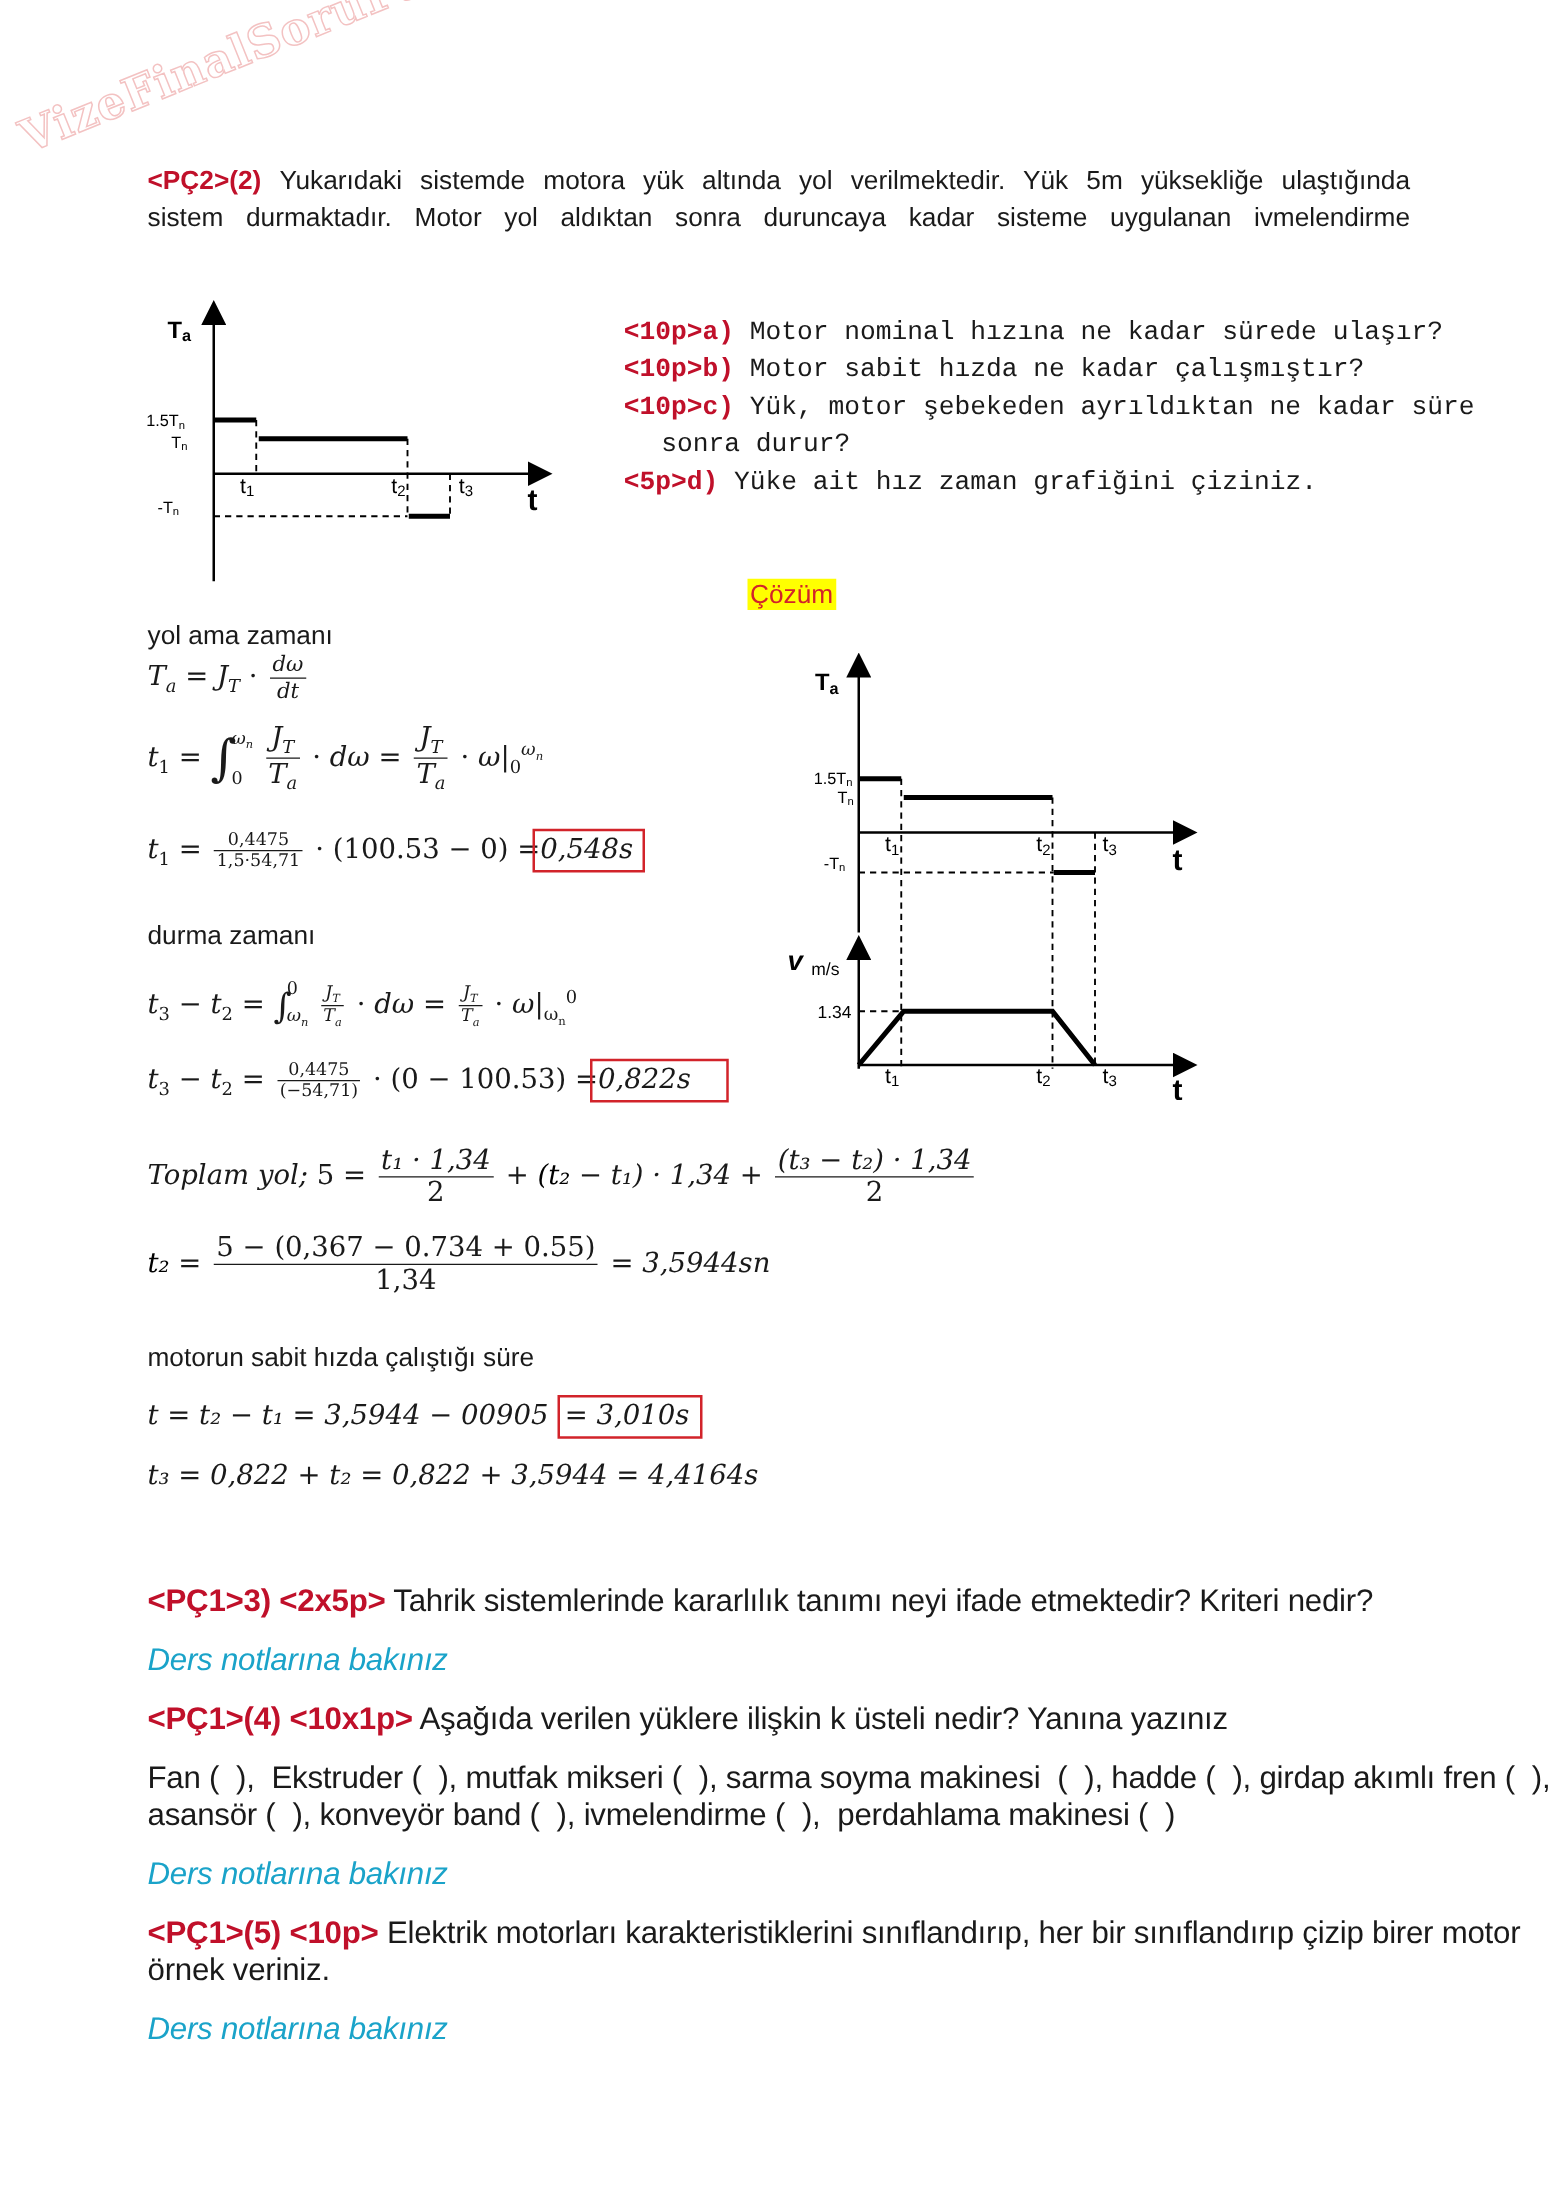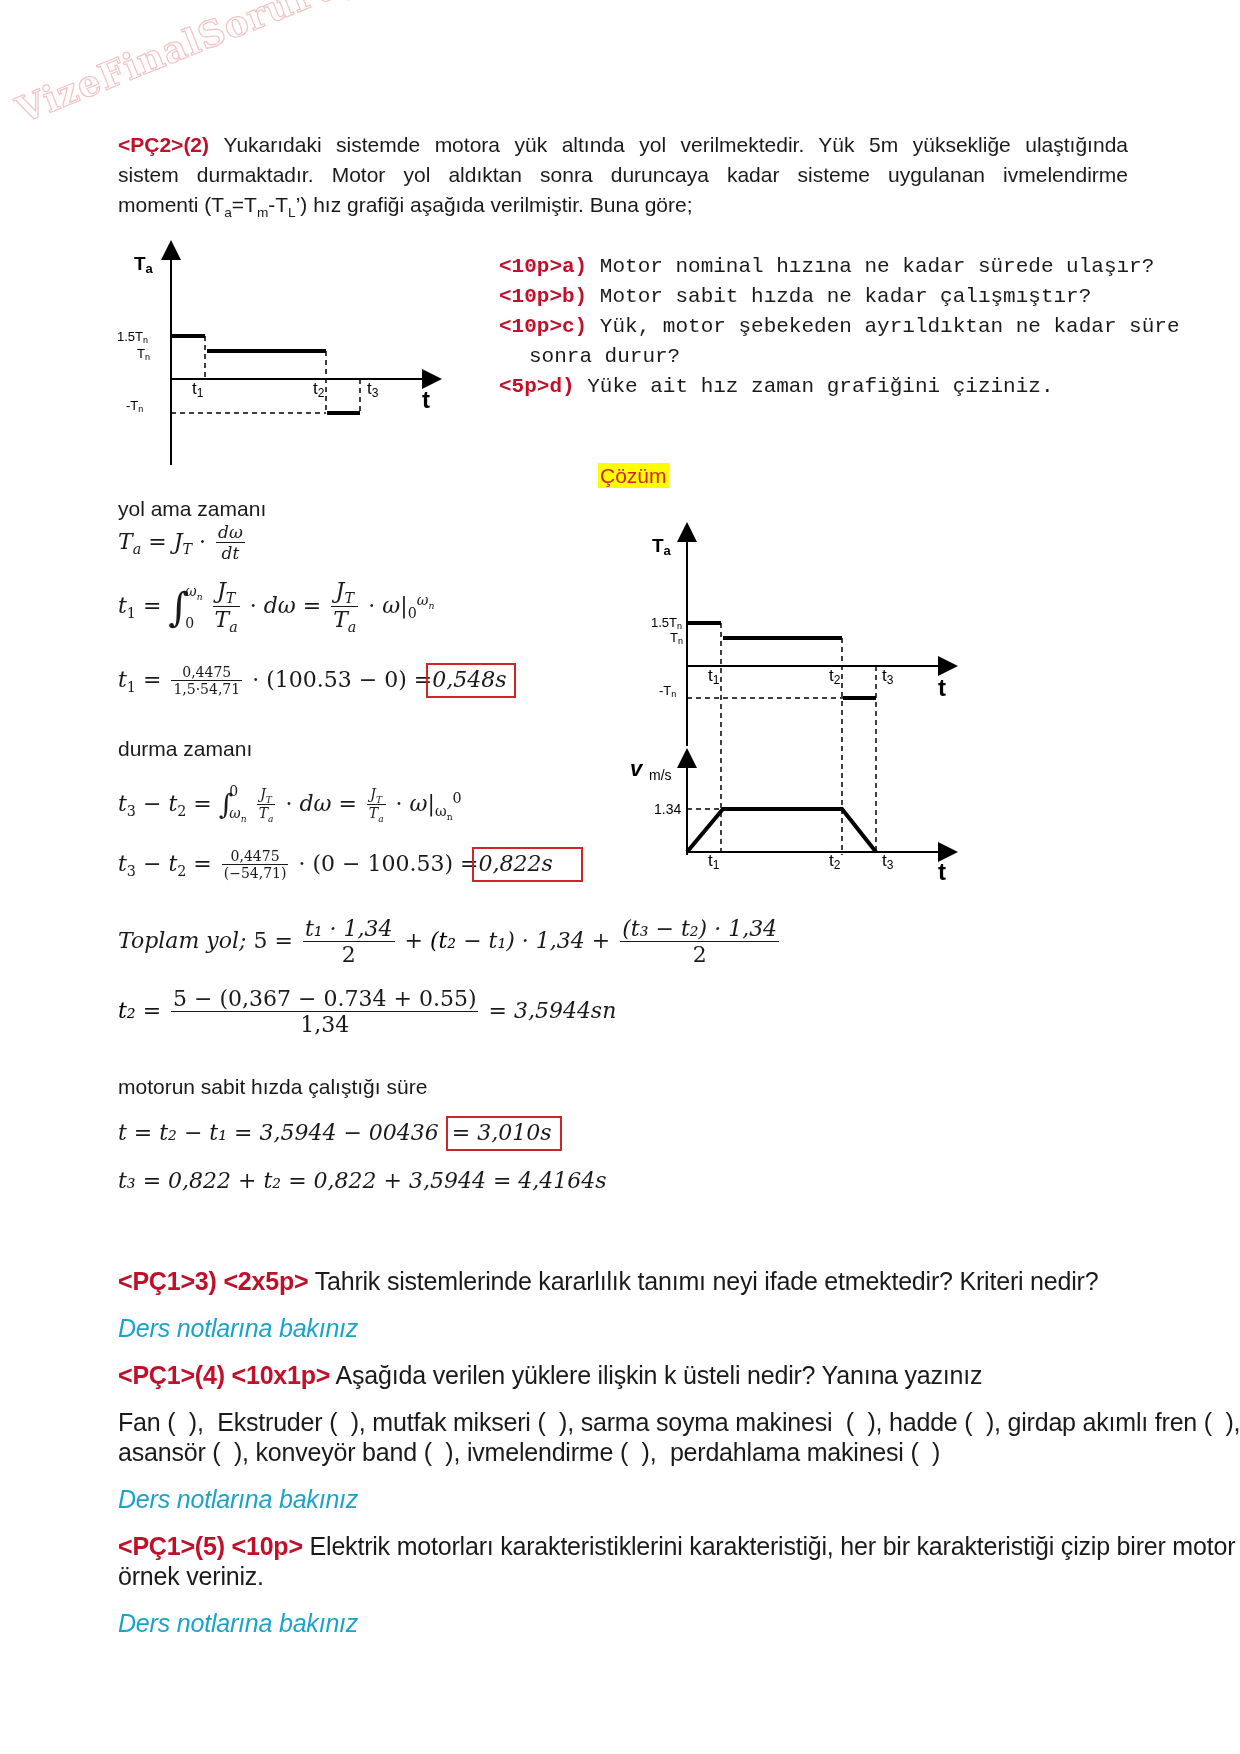--- a/index.html
+++ b/index.html
@@ -28,21 +28,20 @@
   svg text { font-family:"Liberation Sans", sans-serif; }
 </style>
 </head>
 <body>
 
 <div class="watermark">VizeFinalSoruPaylasimi.com</div>
 
 <div class="abs p" style="left:118px; top:130px; width:1010px; text-align:justify;">
   <div style="text-align-last:justify;"><span class="red">&lt;PÇ2&gt;(2)</span>&nbsp;<span>Yukarıdaki sistemde motora yük altında yol verilmektedir. Yük 5m yüksekliğe ulaştığında</span></div>
   <div style="text-align-last:justify;">sistem durmaktadır. Motor yol aldıktan sonra duruncaya kadar sisteme uygulanan ivmelendirme</div>
-  <div><span>momenti (T</span><sub>a</sub><span>=T</span><sub>m</sub><span>-T</span><sub>L</sub><span>’) hız grafiği aşağıda verilmiştir. Buna göre;</span></div>
 </div>
 
 <svg class="abs" style="left:110px; top:240px;" width="340" height="230">
   <defs>
     <marker id="arr" markerWidth="10" markerHeight="10" refX="5" refY="5" orient="auto">
       <path d="M0,0 L10,5 L0,10 z" fill="#000"></path>
     </marker>
   </defs>
   <line x1="61" y1="225" x2="61" y2="10" stroke="#000" stroke-width="2" marker-end="url(#arr)"></line>
   <line x1="61" y1="139" x2="322" y2="139" stroke="#000" stroke-width="2" marker-end="url(#arr)"></line>
@@ -151,36 +150,36 @@
 
 <div class="abs math" style="left:118px; top:986px; white-space:nowrap;">
   <span class="redplain mi">t₂</span> =
   <span class="frac"><span class="num">5 − (0,367 − 0.734 + 0.55)</span><span>1,34</span></span>
   <span class="mi">= 3,5944sn</span>
 </div>
 
 <div class="abs p" style="left:118px; top:1072px;">motorun sabit hızda çalıştığı süre</div>
 
 <div class="abs math" style="left:118px; top:1120px; white-space:nowrap;">
-  <span class="mi">t = t₂ − t₁ = 3,5944 − 00436</span> <span class="box"><span class="mi">= 3,010s</span></span>
+  <span class="mi">t = t₂ − t₁ = 3,5944 − 00905</span> <span class="box"><span class="mi">= 3,010s</span></span>
 </div>
 
 <div class="abs math" style="left:118px; top:1168px; white-space:nowrap;">
   <span class="mi">t₃ = 0,822 + t₂ = 0,822 + 3,5944 = 4,4164s</span>
 </div>
 
 <div class="abs q2" style="left:118px; top:1266px;">
   <span class="red">&lt;PÇ1&gt;3) &lt;2x5p&gt;</span> <span>Tahrik sistemlerinde kararlılık tanımı neyi ifade etmektedir? Kriteri nedir?</span>
 </div>
 <div class="abs q2 teal" style="left:118px; top:1313px;">Ders notlarına bakınız</div>
 
 <div class="abs q2" style="left:118px; top:1360px;">
   <span class="red">&lt;PÇ1&gt;(4) &lt;10x1p&gt;</span> <span>Aşağıda verilen yüklere ilişkin k üsteli nedir? Yanına yazınız</span>
 </div>
 <div class="abs q2" style="left:118px; top:1407px; white-space:pre;">Fan (  ),  Ekstruder (  ), mutfak mikseri (  ), sarma soyma makinesi  (  ), hadde (  ), girdap akımlı fren (  ),</div>
 <div class="abs q2" style="left:118px; top:1437px; white-space:pre;">asansör (  ), konveyör band (  ), ivmelendirme (  ),  perdahlama makinesi (  )</div>
 <div class="abs q2 teal" style="left:118px; top:1484px;">Ders notlarına bakınız</div>
 
 <div class="abs q2" style="left:118px; top:1531px;">
-  <span class="red">&lt;PÇ1&gt;(5) &lt;10p&gt;</span> <span>Elektrik motorları karakteristiklerini karakteristiği, her bir karakteristiği çizip birer motor</span>
+  <span class="red">&lt;PÇ1&gt;(5) &lt;10p&gt;</span> <span>Elektrik motorları karakteristiklerini sınıflandırıp, her bir sınıflandırıp çizip birer motor</span>
 </div>
 <div class="abs q2" style="left:118px; top:1561px;">örnek veriniz.</div>
 <div class="abs q2 teal" style="left:118px; top:1608px;">Ders notlarına bakınız</div>
 
 </body></html>

